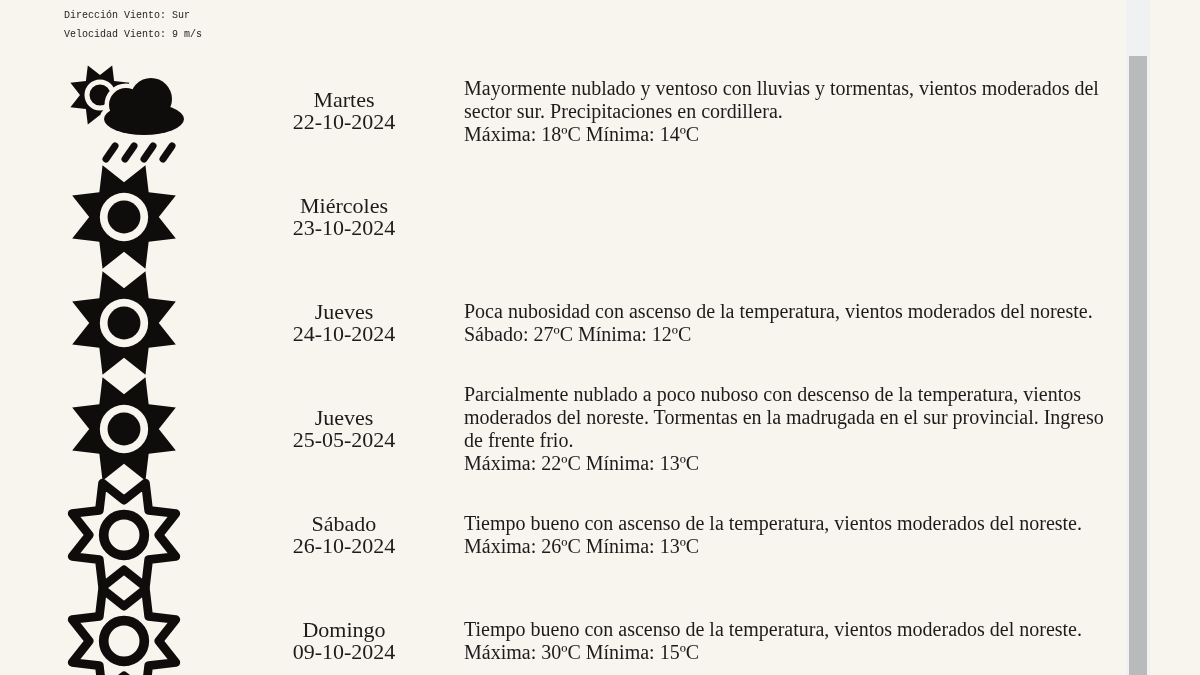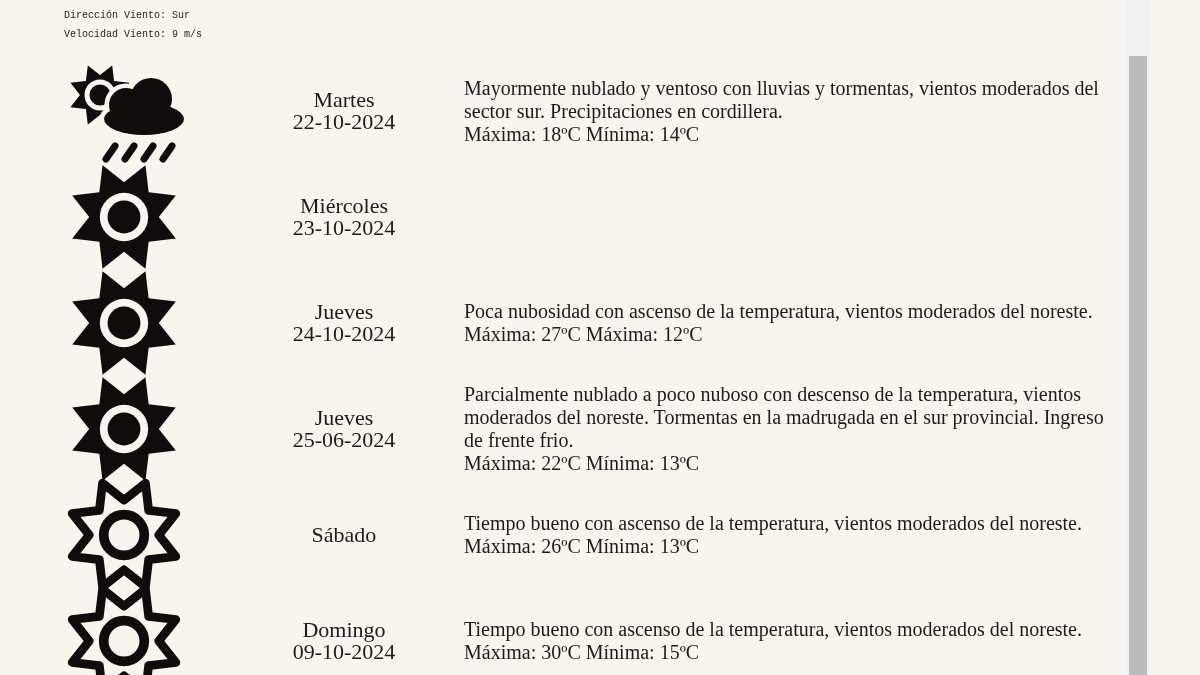--- a/index.html
+++ b/index.html
@@ -94,51 +94,52 @@
           <circle cx="60" cy="60" r="25" fill="#f8f4ee"></circle>
           <circle cx="60" cy="60" r="17" fill="#0e0d0b"></circle>
         </svg>
       </div>
       <div class="day-cell">
         <div>Jueves</div>
         <div>24-10-2024</div>
       </div>
       <div class="desc-cell">
         <div>Poca nubosidad con ascenso de la temperatura, vientos moderados del noreste.</div>
-        <div>Máxima: 27ºC Máxima: 12ºC</div>
+        <div>Sábado: 27ºC Mínima: 12ºC</div>
       </div>
     </div>
 
     <div class="row">
       <div class="icon-cell">
         <svg width="116" height="116" viewBox="0 0 120 120">
           <use href="#star8" fill="#0e0d0b"></use>
           <circle cx="60" cy="60" r="25" fill="#f8f4ee"></circle>
           <circle cx="60" cy="60" r="17" fill="#0e0d0b"></circle>
         </svg>
       </div>
       <div class="day-cell">
         <div>Jueves</div>
-        <div>25-06-2024</div>
+        <div>25-05-2024</div>
       </div>
       <div class="desc-cell">
         <div>Parcialmente nublado a poco nuboso con descenso de la temperatura, vientos moderados del noreste. Tormentas en la madrugada en el sur provincial. Ingreso de frente frio.</div>
         <div>Máxima: 22ºC Mínima: 13ºC</div>
       </div>
     </div>
 
     <div class="row">
       <div class="icon-cell">
         <svg width="116" height="116" viewBox="0 0 120 120">
           <use href="#star8" fill="#f8f4ee" stroke="#0e0d0b" stroke-width="9" stroke-linejoin="round"></use>
           <circle cx="60" cy="60" r="21" fill="#f8f4ee" stroke="#0e0d0b" stroke-width="10"></circle>
         </svg>
       </div>
       <div class="day-cell">
         <div>Sábado</div>
+        <div>26-10-2024</div>
       </div>
       <div class="desc-cell">
         <div>Tiempo bueno con ascenso de la temperatura, vientos moderados del noreste.</div>
         <div>Máxima: 26ºC Mínima: 13ºC</div>
       </div>
     </div>
 
     <div class="row">
       <div class="icon-cell">
         <svg width="116" height="116" viewBox="0 0 120 120">

